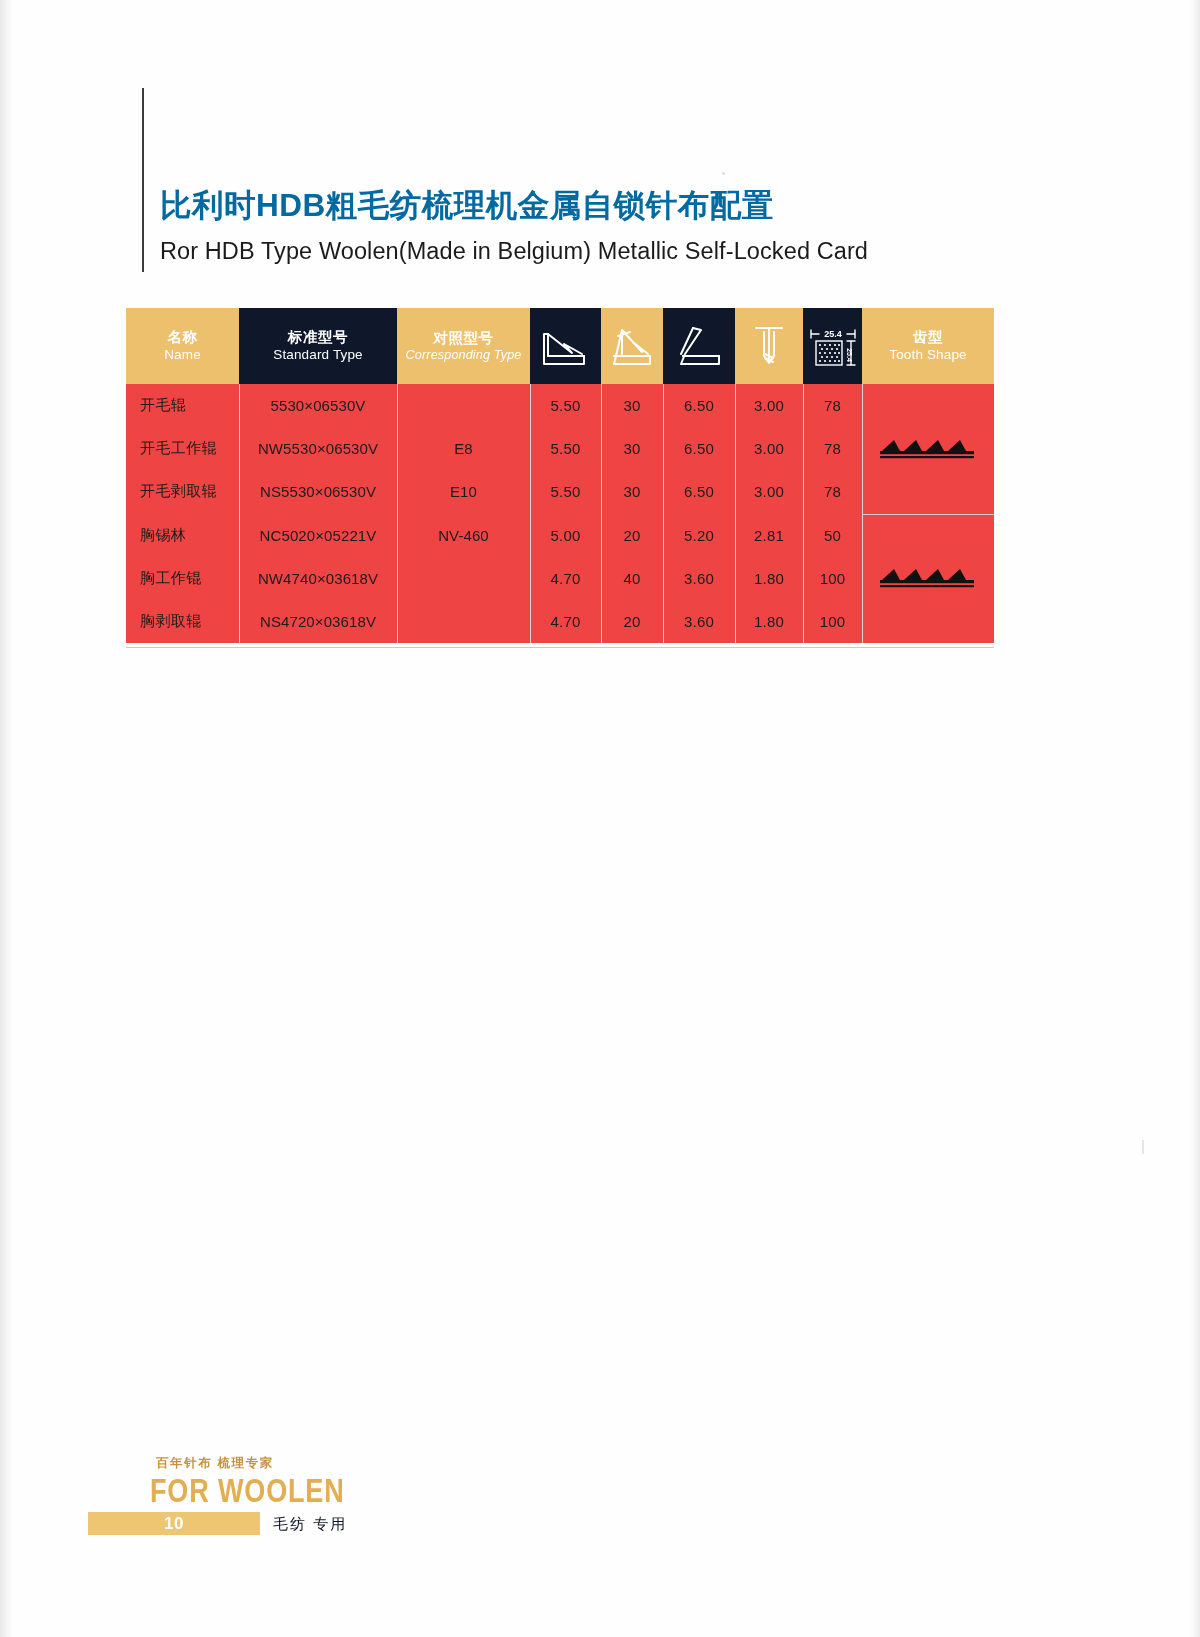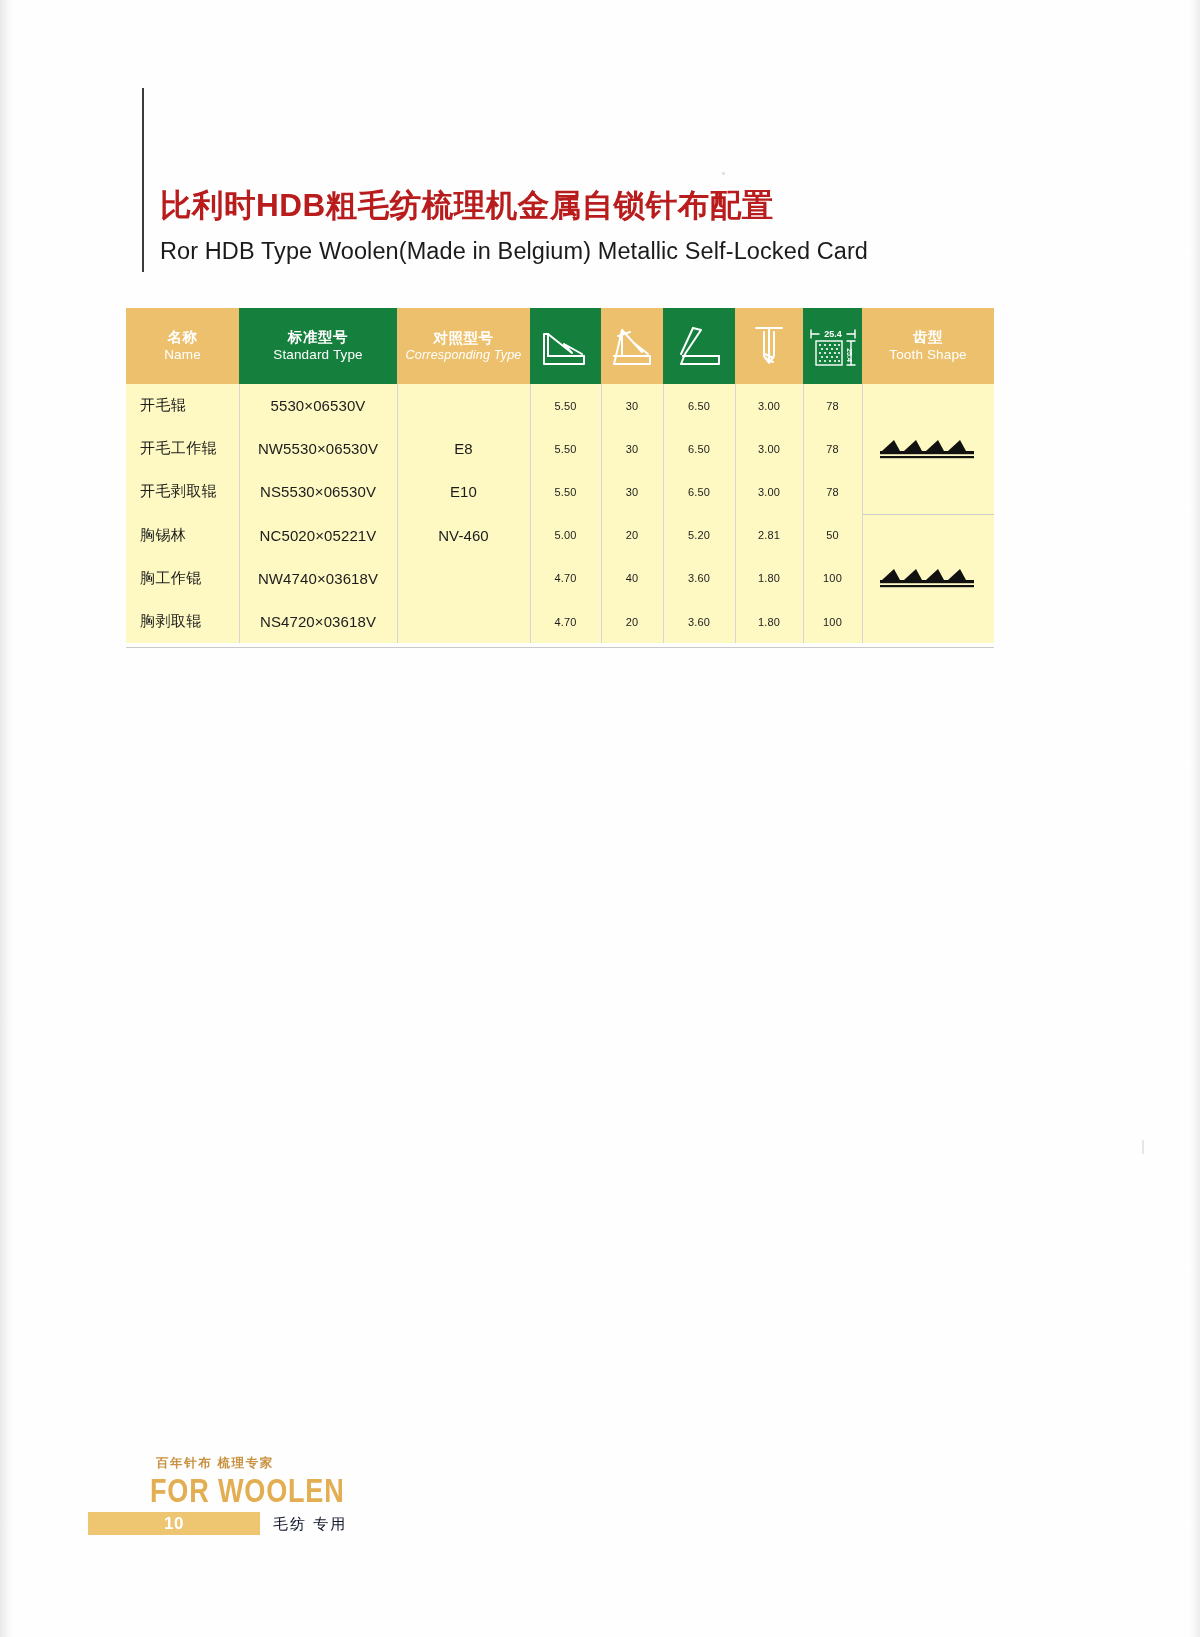--- a/index.html
+++ b/index.html
@@ -47,21 +47,21 @@
   .title-block {
     position: absolute;
     left: 160px;
     top: 186px;
     width: 860px;
   }
   .title-cn {
     font-size: 31.5px;
     font-weight: 700;
     letter-spacing: 0.5px;
-    color: #b91c1c;
+    color: #0369a1;
     line-height: 1.22;
     white-space: nowrap;
   }
   .title-en {
     margin-top: 13px;
     font-size: 23.5px;
     font-weight: 400;
     letter-spacing: 0.1px;
     color: #1b1b1b;
     line-height: 1.2;
@@ -86,21 +86,21 @@
   
   .hdr {
     height: 76px;
     vertical-align: middle;
     text-align: center;
     color: #ffffff;
     font-weight: 700;
     line-height: 1.18;
   }
   .hdr.tan  { background: #ecc06c; }
-  .hdr.red  { background: #15803d; }
+  .hdr.red  { background: #0f172a; }
   .hdr .cn {
     display: block;
     font-size: 14.5px;
     font-weight: 700;
     letter-spacing: 0.6px;
   }
   .hdr .en {
     display: block;
     font-size: 13.5px;
     font-weight: 400;
@@ -112,35 +112,35 @@
   .icon-cell { line-height: 0; }
   .icon-cell svg { display: block; margin: 0 auto; }
 
   
   .brow td {
     height: 43.2px;
     font-size: 15px;
     color: #1c1c1c;
     text-align: center;
     vertical-align: middle;
-    background: #fef9c3;
+    background: #ef4444;
     font-weight: 400;
   }
   .brow td.name-c {
     font-size: 15px;
     text-align: left;
     padding-left: 14px;
     letter-spacing: 0.4px;
   }
   .brow td.type-c {
     font-size: 15px;
     letter-spacing: 0.1px;
   }
   .brow td.num-c {
-    font-size: 11px;
+    font-size: 15px;
     letter-spacing: 0.2px;
   }
 
   
   .sep-l { box-shadow: inset 1px 0 0 #d6d6d6; }
 
   .tooth-cell {
     background: #ffffff;
     vertical-align: middle;
     text-align: center;

